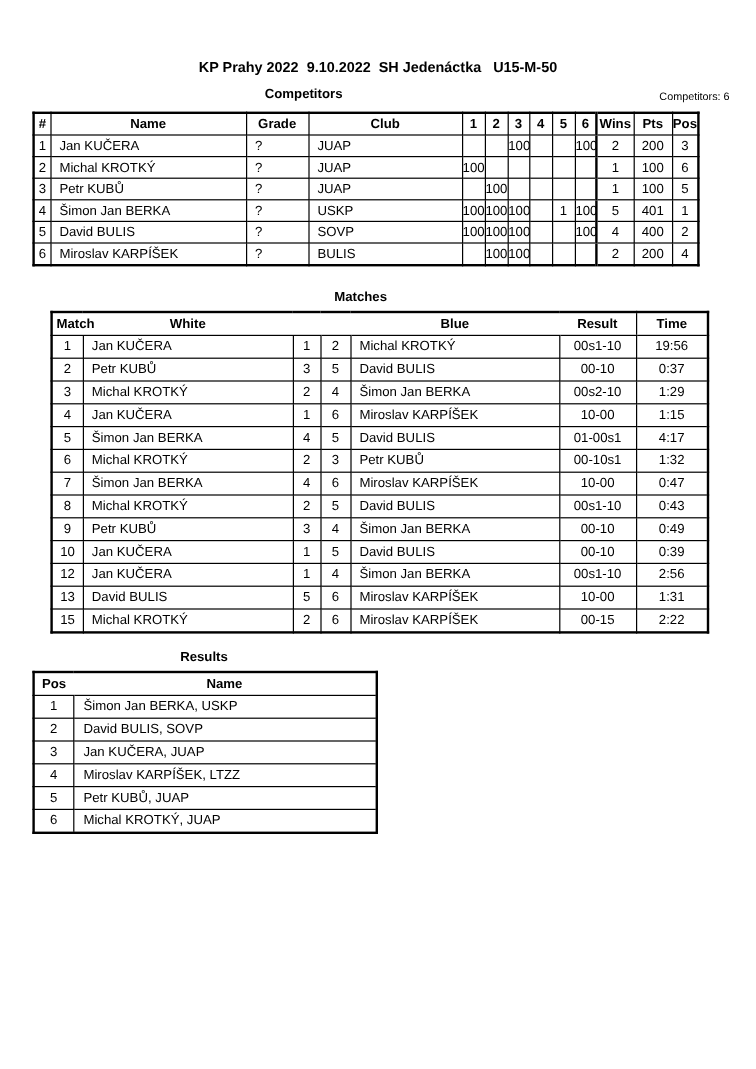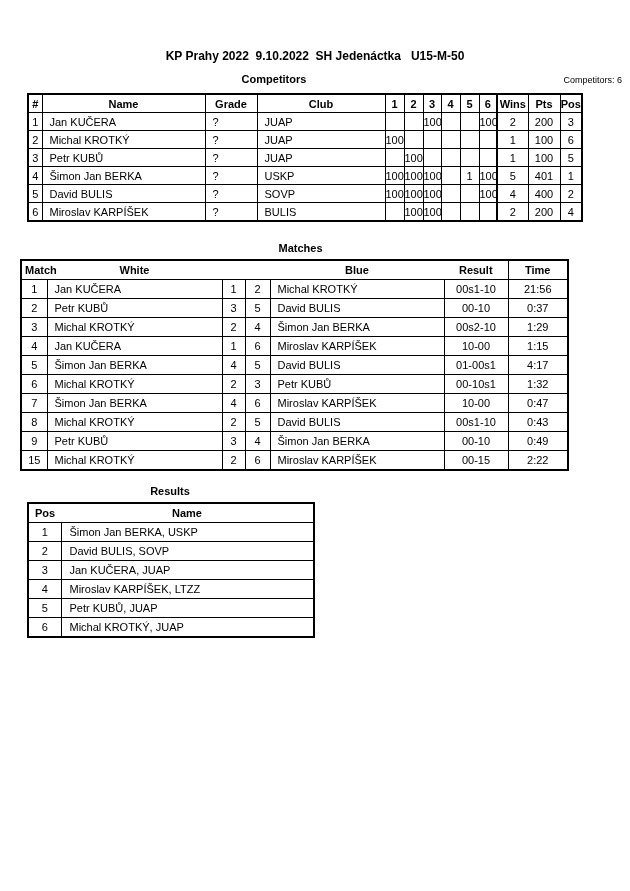--- a/index.html
+++ b/index.html
@@ -9,25 +9,25 @@
     color:#000;position:relative;overflow:hidden;
   }
   .title{
     margin:45px 0 0 0;
     text-align:center;
     font-size:12px;font-weight:bold;
     white-space:pre;line-height:23px;
   }
   .sub-row{position:relative;height:15px;margin-top:4px;width:630px;}
   .sub-heading{
-    position:absolute;left:274px;transform:translateX(-50%);
+    position:absolute;left:253px;transform:translateX(-50%);
     font-size:11px;font-weight:bold;line-height:15px;
   }
   .sub-count{
-    position:absolute;right:8px;top:2px;
+    position:absolute;right:22px;top:2px;
     font-size:9px;line-height:13px;
   }
   .section-heading{
     font-size:11px;font-weight:bold;text-align:center;line-height:14px;
   }
   .matches-heading{width:547px;margin:19px 0 4px 27px;}
   .results-heading{width:286px;margin:13px 0 4px 27px;}
 
   table{
     border-collapse:collapse;border:2px solid #000;
@@ -40,21 +40,21 @@
   }
   th{font-weight:bold;}
 
   
   .competitors{width:554px;margin:6px 0 0 27px;}
   .competitors td,.competitors th{height:17px;text-align:center;}
   .competitors .lt{text-align:left;padding-left:7px;}
   .competitors td.wins-col,.competitors th.wins-col{border-left:2px solid #000;}
 
   
-  .matches{width:547px;margin:0 0 0 20px;}
+  .matches{width:547px;margin:0 0 0 42px;}
   .matches td,.matches th{height:18px;text-align:center;}
   .matches .lt{text-align:left;padding-left:7px;}
   .matches th{border-right:none;text-align:center;}
   .matches th.match-h{text-align:left;padding-left:3px;}
   .matches th.time-h{border-left:1px solid #000;text-align:center;}
 
   
   .results{width:286px;margin:0 0 0 27px;}
   .results td,.results th{height:18px;text-align:center;}
   .results .lt{text-align:left;padding-left:8px;}
@@ -218,21 +218,21 @@
     <th>Result</th>
     <th class="time-h">Time</th>
   </tr>
   <tr>
     <td>1</td>
     <td class="lt">Jan KUČERA</td>
     <td>1</td>
     <td>2</td>
     <td class="lt">Michal KROTKÝ</td>
     <td>00s1-10</td>
-    <td>21:56</td>
+    <td>19:56</td>
   </tr>
   <tr>
     <td>2</td>
     <td class="lt">Petr KUBŮ</td>
     <td>3</td>
     <td>5</td>
     <td class="lt">David BULIS</td>
     <td>00-10</td>
     <td>0:37</td>
   </tr>
@@ -291,20 +291,47 @@
     <td>0:43</td>
   </tr>
   <tr>
     <td>9</td>
     <td class="lt">Petr KUBŮ</td>
     <td>3</td>
     <td>4</td>
     <td class="lt">Šimon Jan BERKA</td>
     <td>00-10</td>
     <td>0:49</td>
+  </tr>
+  <tr>
+    <td>10</td>
+    <td class="lt">Jan KUČERA</td>
+    <td>1</td>
+    <td>5</td>
+    <td class="lt">David BULIS</td>
+    <td>00-10</td>
+    <td>0:39</td>
+  </tr>
+  <tr>
+    <td>12</td>
+    <td class="lt">Jan KUČERA</td>
+    <td>1</td>
+    <td>4</td>
+    <td class="lt">Šimon Jan BERKA</td>
+    <td>00s1-10</td>
+    <td>2:56</td>
+  </tr>
+  <tr>
+    <td>13</td>
+    <td class="lt">David BULIS</td>
+    <td>5</td>
+    <td>6</td>
+    <td class="lt">Miroslav KARPÍŠEK</td>
+    <td>10-00</td>
+    <td>1:31</td>
   </tr>
   <tr>
     <td>15</td>
     <td class="lt">Michal KROTKÝ</td>
     <td>2</td>
     <td>6</td>
     <td class="lt">Miroslav KARPÍŠEK</td>
     <td>00-15</td>
     <td>2:22</td>
   </tr>

